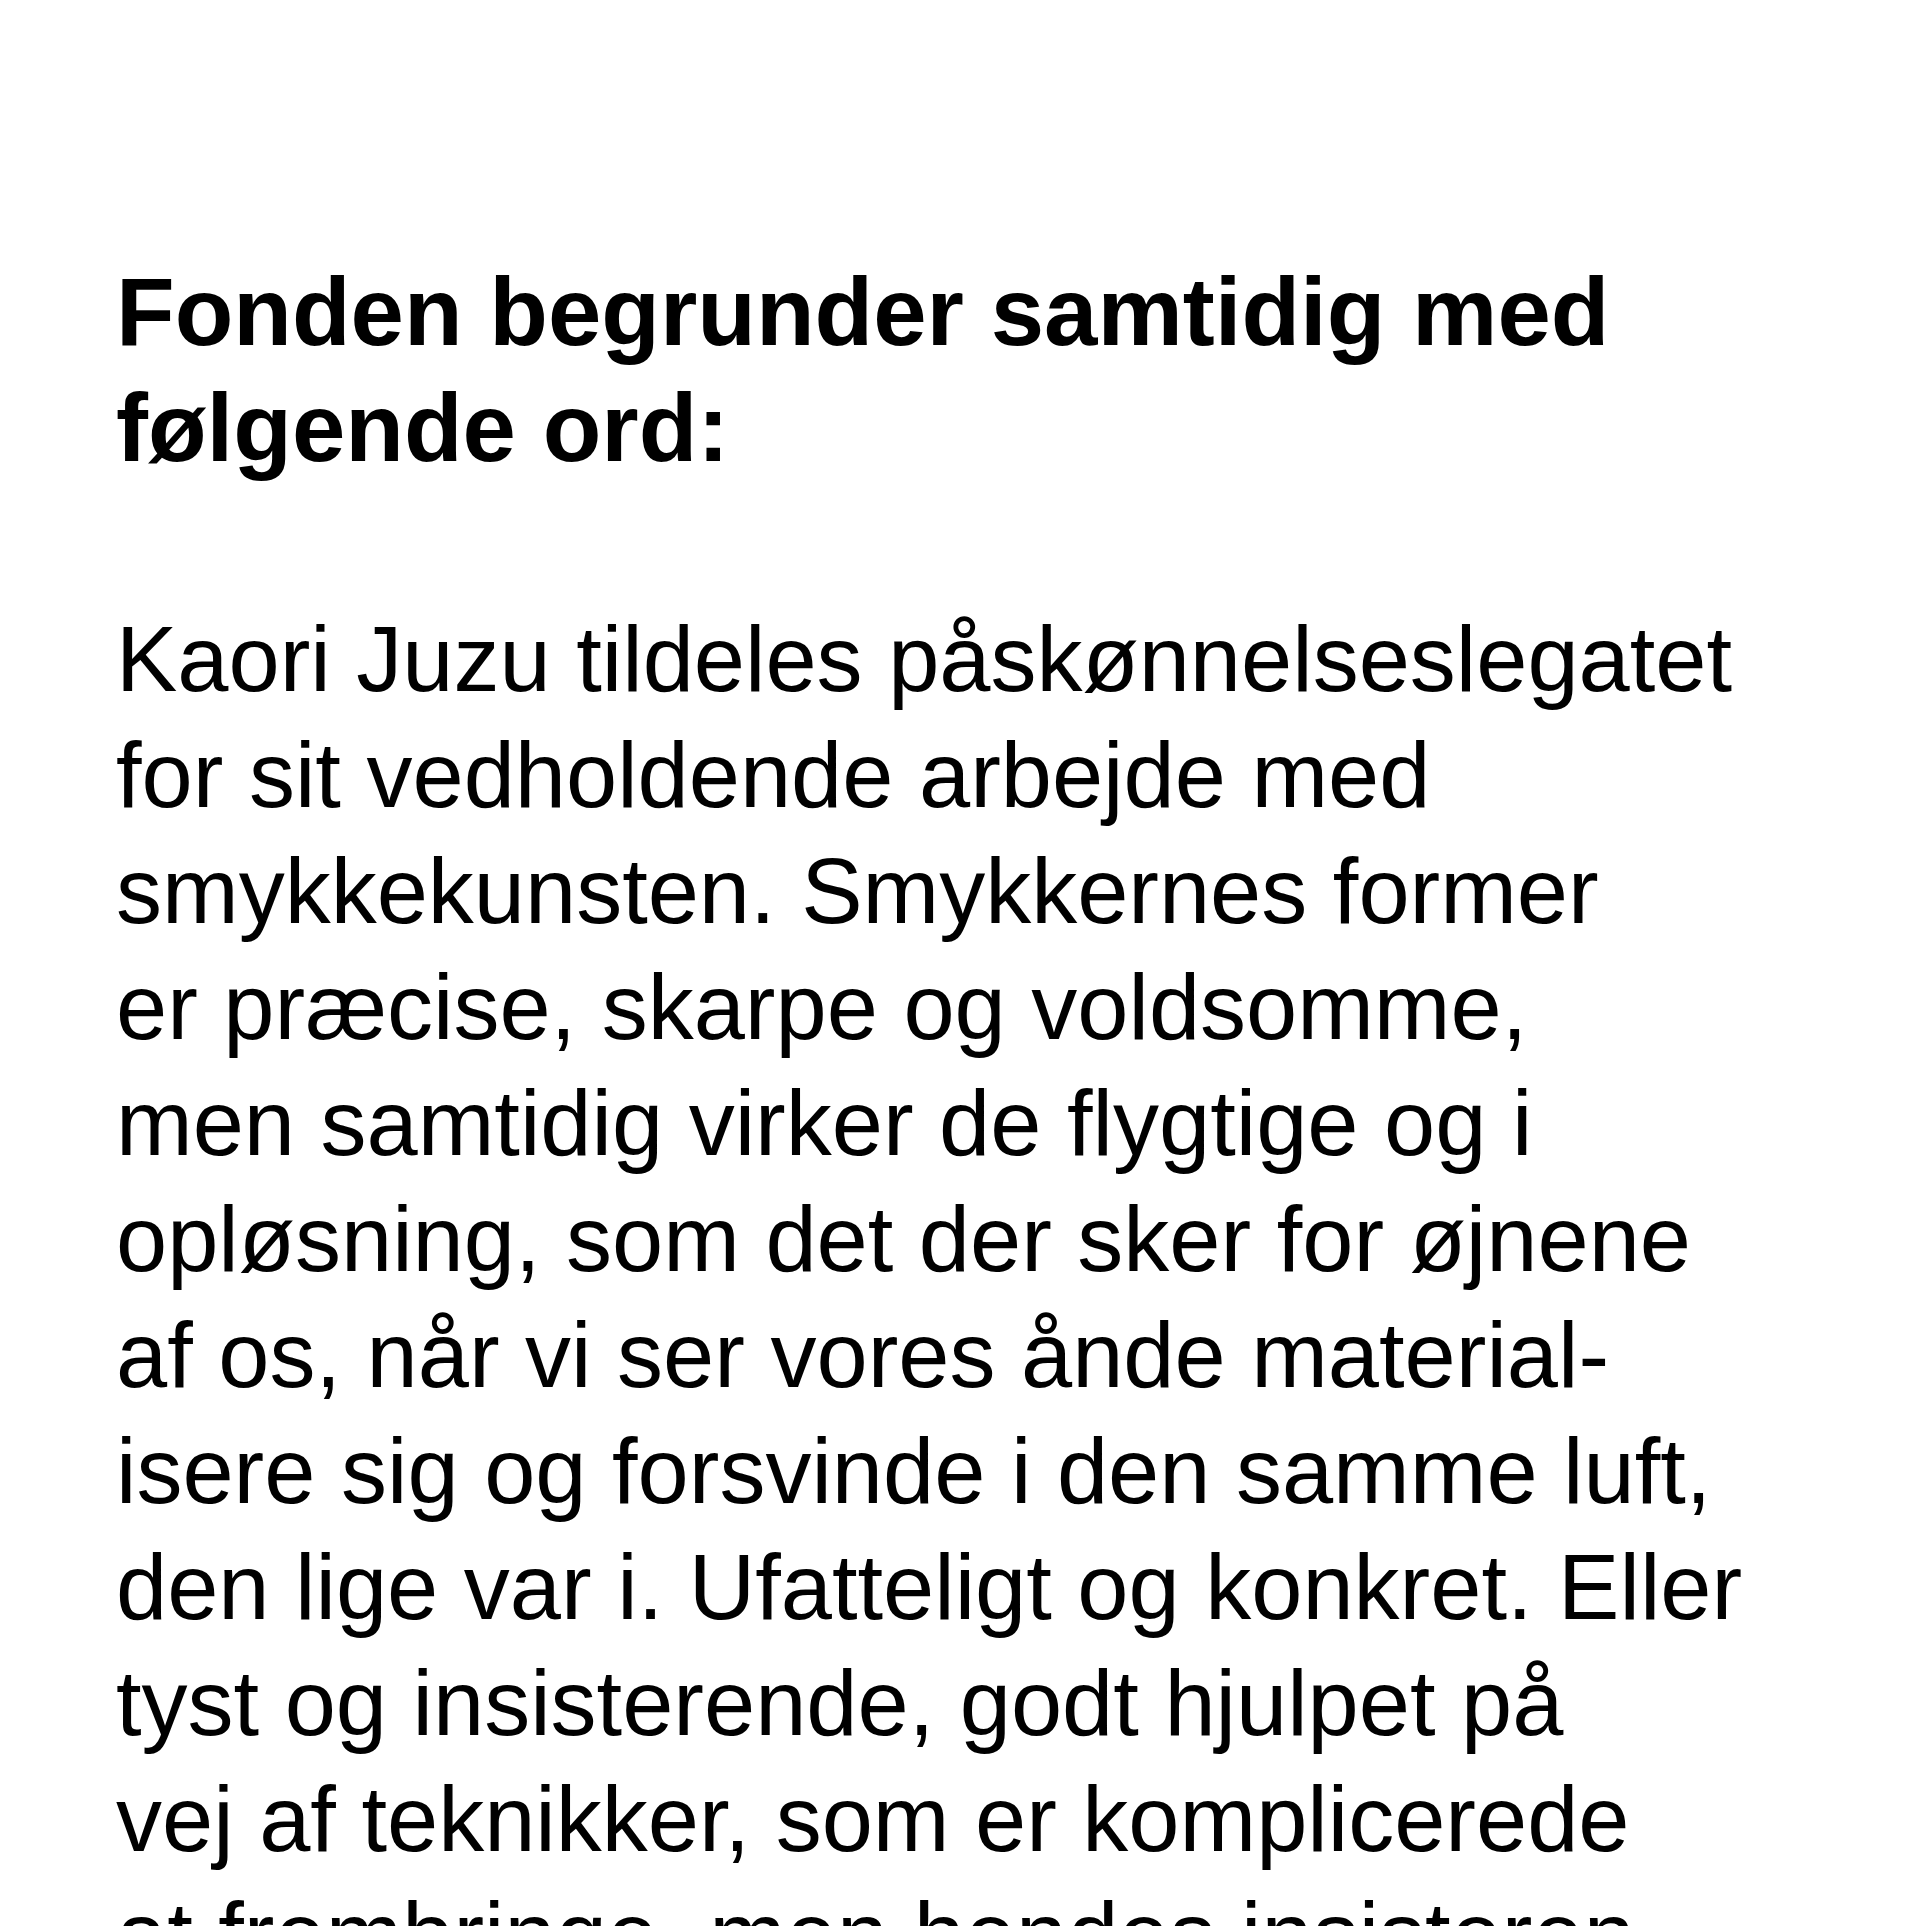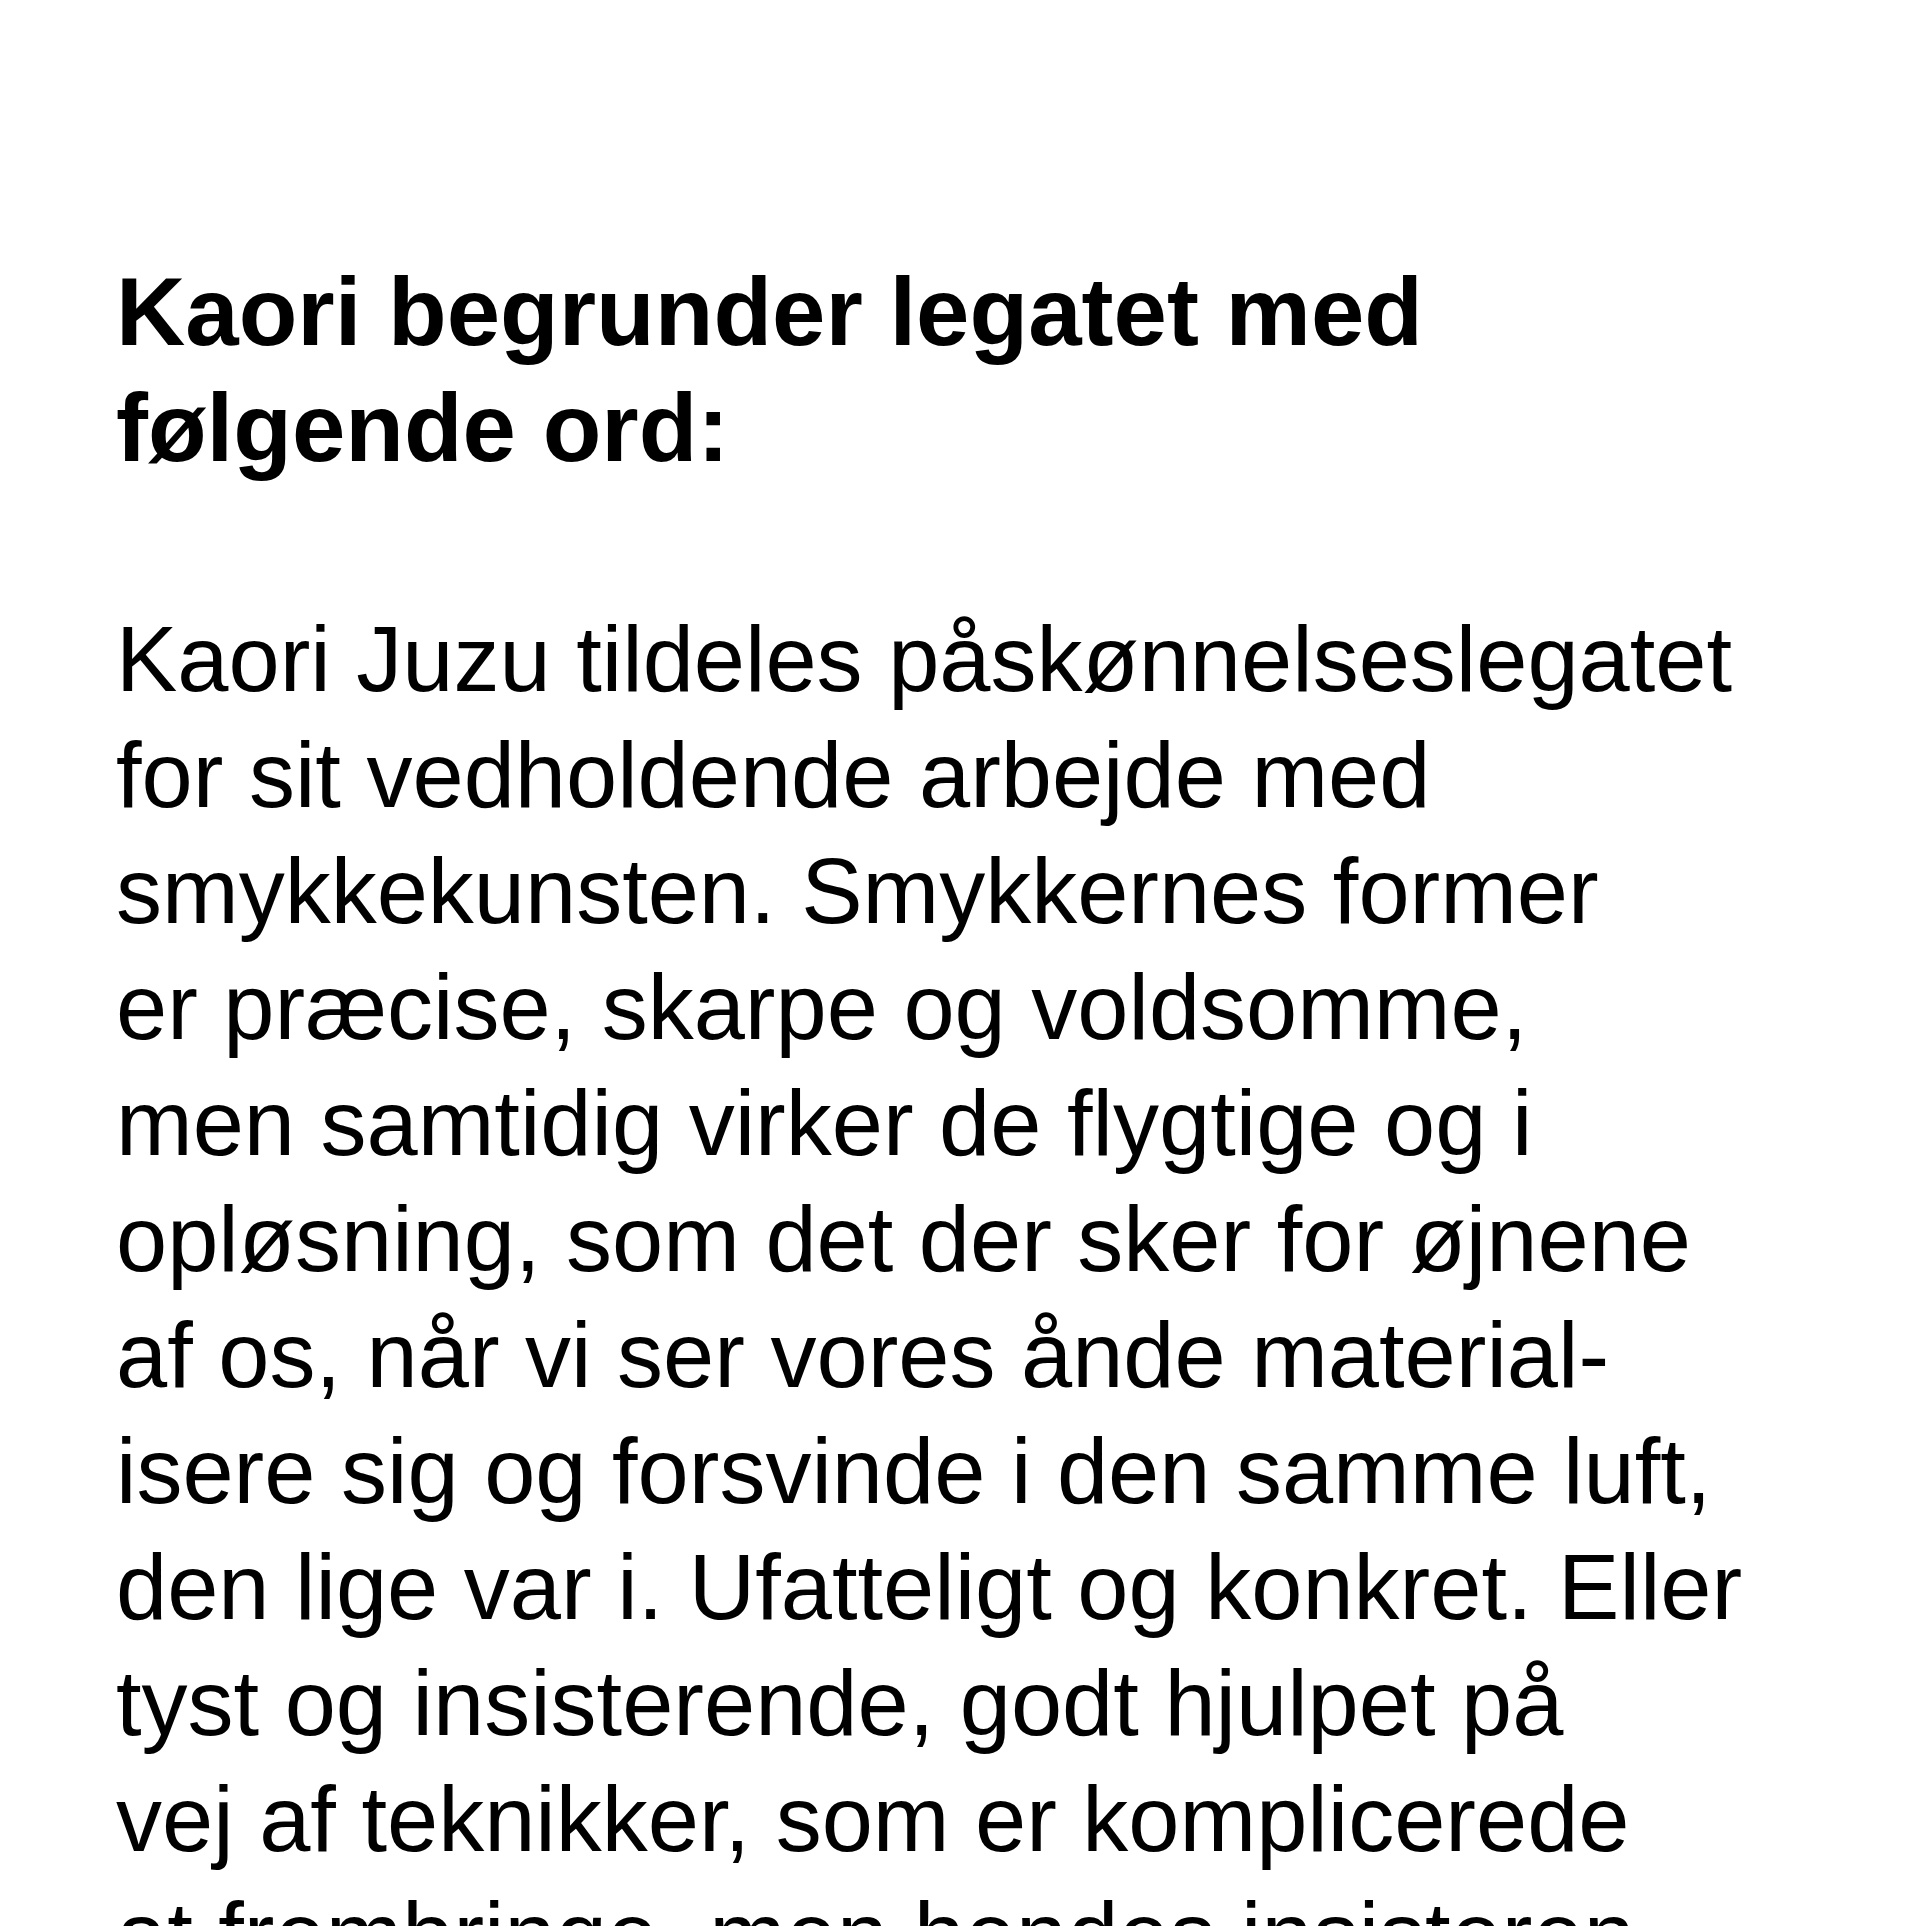--- a/index.html
+++ b/index.html
@@ -36,21 +36,21 @@
     font-size: 92px;
     line-height: 116px;
     letter-spacing: 0;
     white-space: pre-line; 
   }
 </style>
 </head>
 <body>
 
 <div class="content">
-  <h1 class="heading">Kaori begrunder legatet med
+  <h1 class="heading">Fonden begrunder samtidig med
 følgende ord:</h1>
   <p class="body-text">Kaori Juzu tildeles påskønnelseslegatet
 for sit vedholdende arbejde med
 smykkekunsten. Smykkernes former
 er præcise, skarpe og voldsomme,
 men samtidig virker de flygtige og i
 opløsning, som det der sker for øjnene
 af os, når vi ser vores ånde material-
 isere sig og forsvinde i den samme luft,
 den lige var i. Ufatteligt og konkret. Eller

